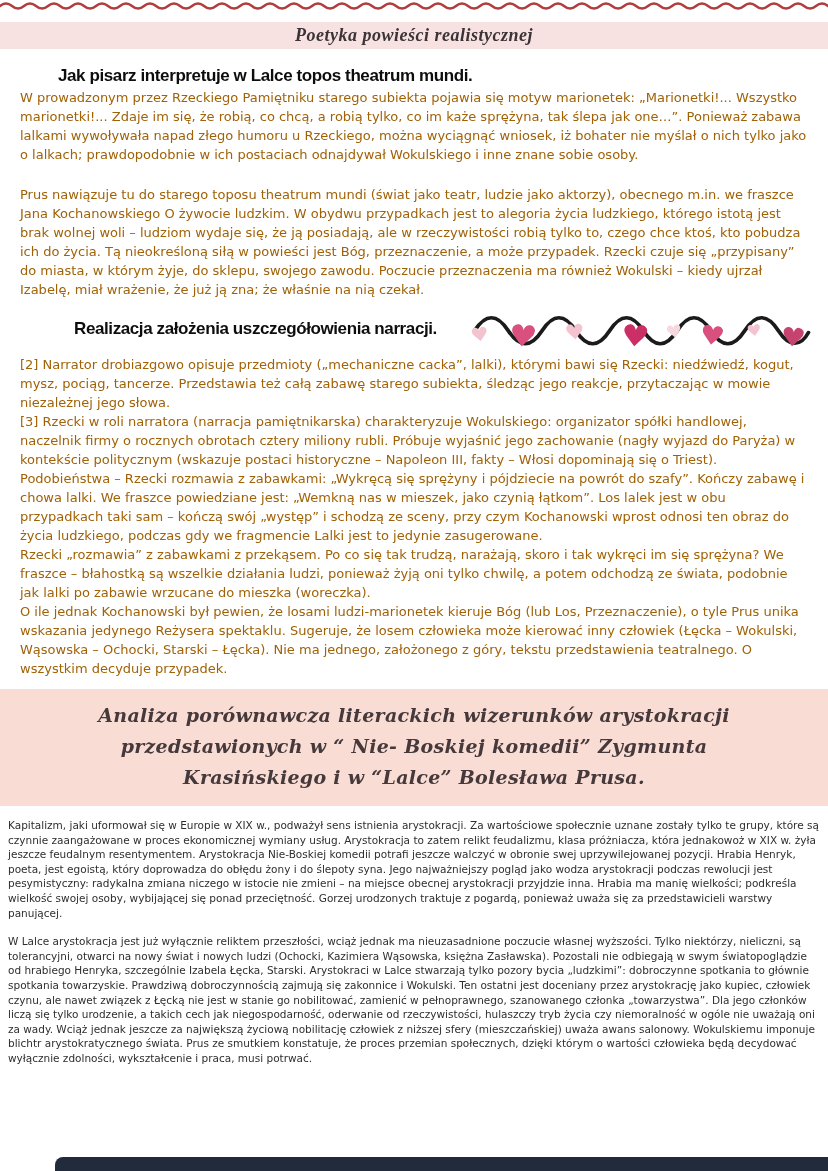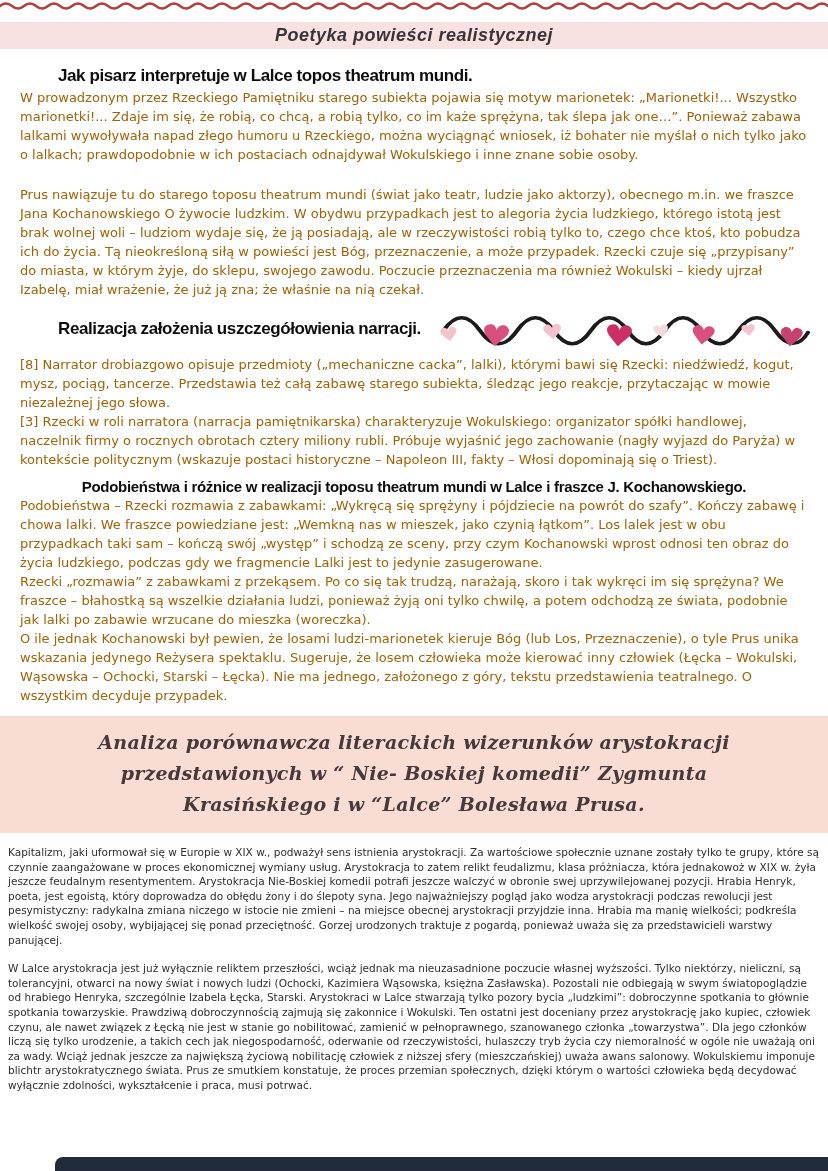--- a/index.html
+++ b/index.html
@@ -12,30 +12,30 @@
     font-family:"DejaVu Sans",sans-serif;
     color:#2a2a2a;
   }
   .top-wave{display:block;width:828px;height:10px;}
   .title-band{
     margin-top:12px;
     height:27px;line-height:27px;
     text-align:center;
   }
   .title-band .title{
-    font-family:Liberation Sans, sans-serif;
+    font-family:Liberation Serif, serif;
     font-style:italic;font-weight:700;
     font-size:18px;color:#3a3337;
     letter-spacing:.5px;
   }
   h1,h2{
     font-family:"Liberation Sans","DejaVu Sans",sans-serif;
     font-weight:800;color:#0d0d0d;
     font-size:17px;letter-spacing:-.4px;
-    margin:0;
+    margin:16px;
   }
   h1{margin:17px 20px 2px 58px;}
   .body{
     margin:0 20px;
     font-size:13px;line-height:19px;
     color:#a16207;
     white-space:pre-wrap;
   }
   .gap-top{margin-top:21px;}
   .h-row{
@@ -103,25 +103,24 @@
       <text class="heart" x="104" y="42" font-size="24" transform="rotate(-6 114 34)" fill="#f3c3d0">♥</text>
       <text class="heart" x="164" y="50" font-size="34" transform="rotate(5 180 40)" fill="#cc2e66">♥</text>
       <text class="heart" x="212" y="40" font-size="20" transform="rotate(-10 220 34)" fill="#f6d9df">♥</text>
       <text class="heart" x="248" y="48" font-size="30" transform="rotate(7 262 38)" fill="#d9507f">♥</text>
       <text class="heart" x="298" y="38" font-size="18" transform="rotate(-8 306 32)" fill="#f3c3d0">♥</text>
       <text class="heart" x="334" y="50" font-size="30" transform="rotate(6 348 40)" fill="#c6426f">♥</text>
     </svg>
   </div>
 
   <div>
-    <p class="body">[8] Narrator drobiazgowo opisuje przedmioty („mechaniczne cacka”, lalki), którymi bawi się Rzecki: niedźwiedź, kogut, mysz, pociąg, tancerze. Przedstawia też całą zabawę starego subiekta, śledząc jego reakcje, przytaczając w mowie niezależnej jego słowa.</p>
+    <p class="body">[2] Narrator drobiazgowo opisuje przedmioty („mechaniczne cacka”, lalki), którymi bawi się Rzecki: niedźwiedź, kogut, mysz, pociąg, tancerze. Przedstawia też całą zabawę starego subiekta, śledząc jego reakcje, przytaczając w mowie niezależnej jego słowa.</p>
     <p class="body">[3] Rzecki w roli narratora (narracja pamiętnikarska) charakteryzuje Wokulskiego: organizator spółki handlowej, naczelnik firmy o rocznych obrotach cztery miliony rubli. Próbuje wyjaśnić jego zachowanie (nagły wyjazd do Paryża) w kontekście politycznym (wskazuje postaci historyczne – Napoleon III, fakty – Włosi dopominają się o Triest).</p>
   </div>
 
-  <h3>Podobieństwa i różnice w realizacji toposu theatrum mundi w Lalce i fraszce J. Kochanowskiego.</h3>
   <p class="body">Podobieństwa – Rzecki rozmawia z zabawkami: „Wykręcą się sprężyny i pójdziecie na powrót do szafy”. Kończy zabawę i chowa lalki. We fraszce powiedziane jest: „Wemkną nas w mieszek, jako czynią łątkom”. Los lalek jest w obu przypadkach taki sam – kończą swój „występ” i schodzą ze sceny, przy czym Kochanowski wprost odnosi ten obraz do życia ludzkiego, podczas gdy we fragmencie Lalki jest to jedynie zasugerowane.</p>
   <p class="body">Rzecki „rozmawia” z zabawkami z przekąsem. Po co się tak trudzą, narażają, skoro i tak wykręci im się sprężyna? We fraszce – błahostką są wszelkie działania ludzi, ponieważ żyją oni tylko chwilę, a potem odchodzą ze świata, podobnie jak lalki po zabawie wrzucane do mieszka (woreczka).</p>
   <p class="body">O ile jednak Kochanowski był pewien, że losami ludzi-marionetek kieruje Bóg (lub Los, Przeznaczenie), o tyle Prus unika wskazania jedynego Reżysera spektaklu. Sugeruje, że losem człowieka może kierować inny człowiek (Łęcka – Wokulski, Wąsowska – Ochocki, Starski – Łęcka). Nie ma jednego, założonego z góry, tekstu przedstawienia teatralnego. O wszystkim decyduje przypadek.</p>
 
   <div class="banner" id="banner" style="background: rgb(249, 221, 213);">
     <span class="banner-text">Analiza porównawcza literackich wizerunków arystokracji przedstawionych w “ Nie- Boskiej komedii” Zygmunta Krasińskiego i w “Lalce” Bolesława Prusa.</span>
   </div>
 
   <p class="small">Kapitalizm, jaki uformował się w Europie w XIX w., podważył sens istnienia arystokracji. Za wartościowe społecznie uznane zostały tylko te grupy, które są czynnie zaangażowane w proces ekonomicznej wymiany usług. Arystokracja to zatem relikt feudalizmu, klasa próżniacza, która jednakowoż w XIX w. żyła jeszcze feudalnym resentymentem. Arystokracja Nie-Boskiej komedii potrafi jeszcze walczyć w obronie swej uprzywilejowanej pozycji. Hrabia Henryk, poeta, jest egoistą, który doprowadza do obłędu żony i do ślepoty syna. Jego najważniejszy pogląd jako wodza arystokracji podczas rewolucji jest pesymistyczny: radykalna zmiana niczego w istocie nie zmieni – na miejsce obecnej arystokracji przyjdzie inna. Hrabia ma manię wielkości; podkreśla wielkość swojej osoby, wybijającej się ponad przeciętność. Gorzej urodzonych traktuje z pogardą, ponieważ uważa się za przedstawicieli warstwy panującej.</p>
   <p class="small second">W Lalce arystokracja jest już wyłącznie reliktem przeszłości, wciąż jednak ma nieuzasadnione poczucie własnej wyższości. Tylko niektórzy, nieliczni, są tolerancyjni, otwarci na nowy świat i nowych ludzi (Ochocki, Kazimiera Wąsowska, księżna Zasławska). Pozostali nie odbiegają w swym światopoglądzie od hrabiego Henryka, szczególnie Izabela Łęcka, Starski. Arystokraci w Lalce stwarzają tylko pozory bycia „ludzkimi”: dobroczynne spotkania to głównie spotkania towarzyskie. Prawdziwą dobroczynnością zajmują się zakonnice i Wokulski. Ten ostatni jest doceniany przez arystokrację jako kupiec, człowiek czynu, ale nawet związek z Łęcką nie jest w stanie go nobilitować, zamienić w pełnoprawnego, szanowanego członka „towarzystwa”. Dla jego członków liczą się tylko urodzenie, a takich cech jak niegospodarność, oderwanie od rzeczywistości, hulaszczy tryb życia czy niemoralność w ogóle nie uważają oni za wady. Wciąż jednak jeszcze za największą życiową nobilitację człowiek z niższej sfery (mieszczańskiej) uważa awans salonowy. Wokulskiemu imponuje blichtr arystokratycznego świata. Prus ze smutkiem konstatuje, że proces przemian społecznych, dzięki którym o wartości człowieka będą decydować wyłącznie zdolności, wykształcenie i praca, musi potrwać.</p>

